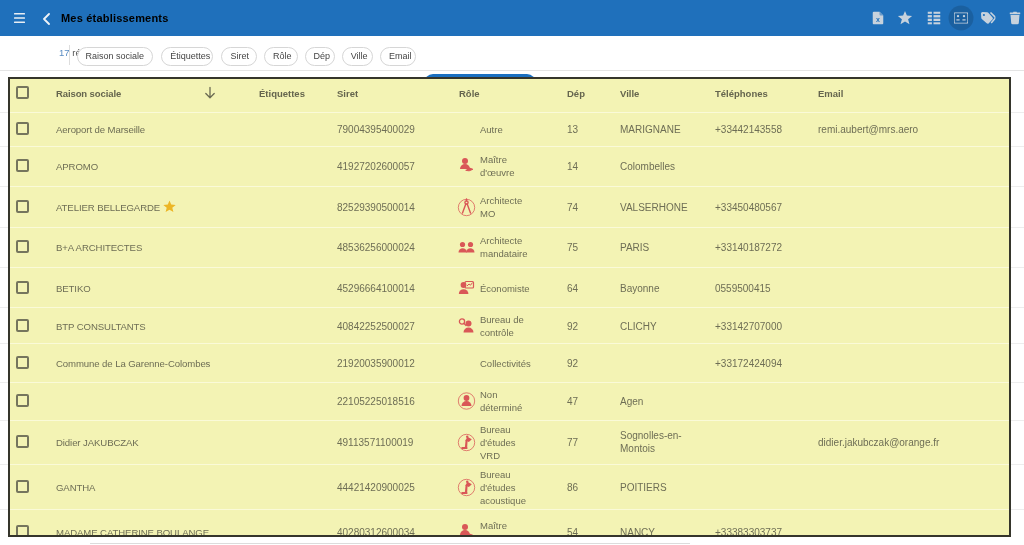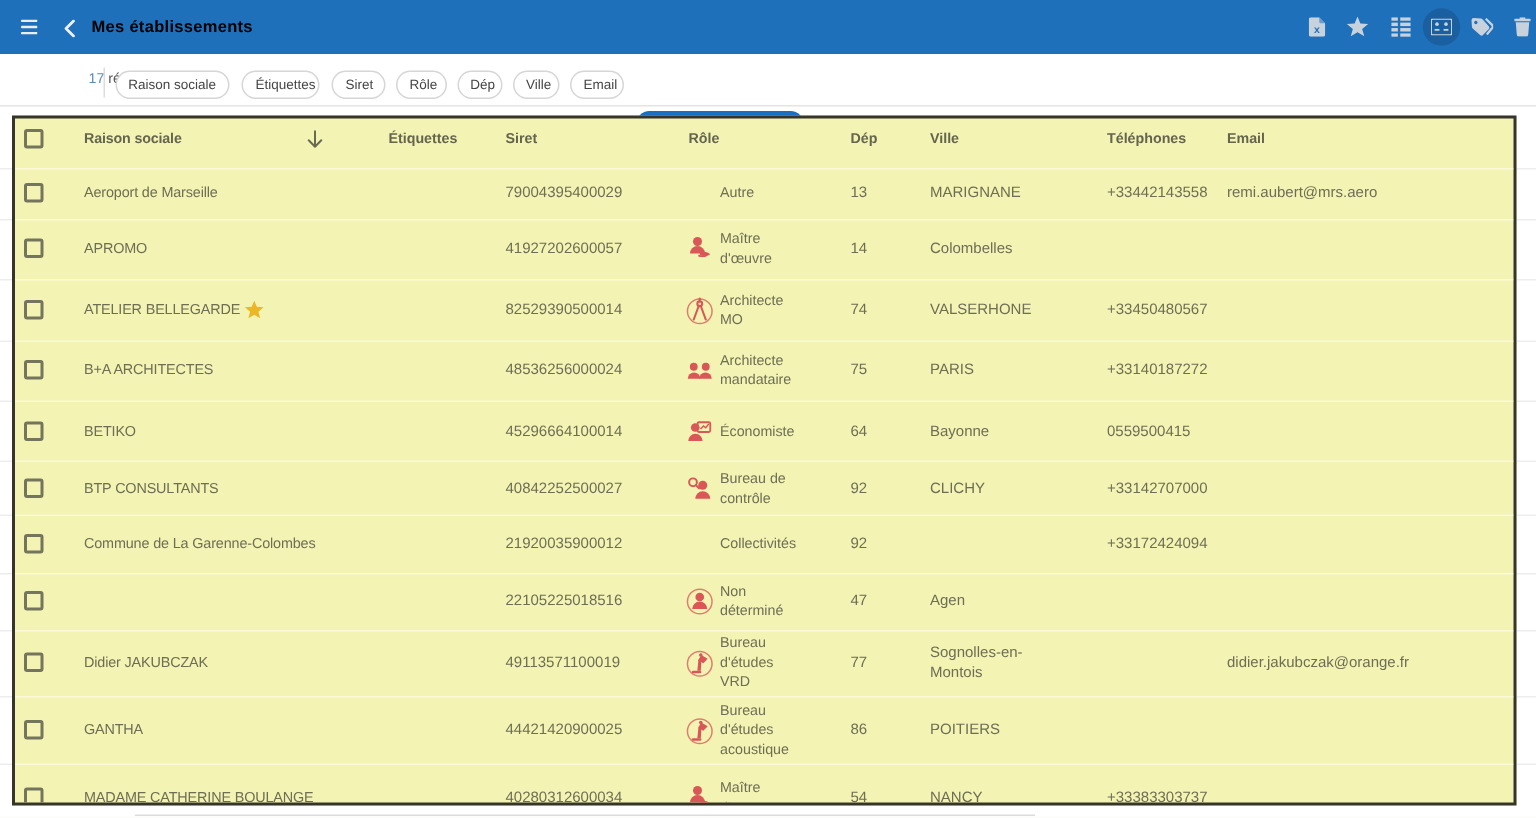--- a/index.html
+++ b/index.html
@@ -33,21 +33,21 @@
   border:2px solid #75755d;border-radius:2px;}
 .hdr .cell{font-size:9.5px;font-weight:bold;color:#65654e;margin-top:-2px;}
 .hdr .cbx{margin-top:-9px;}
 .c-rs{left:46px;display:flex;align-items:center;font-size:9.6px;letter-spacing:-0.1px;}
 .c-rs svg{margin-left:0;flex:none;}
 .c-et{left:249px;}
 .c-si{left:327px;}
 .c-ro{left:470px;white-space:normal;width:52px;font-size:9.5px;}
 .c-de{left:557px;}
 .c-vi{left:610px;white-space:normal;width:92px;}
-.c-te{left:728px;text-align:center;}
+.c-te{left:705px;text-align:center;}
 .c-em{left:808px;}
 .ricon{position:absolute;left:446px;top:50%;transform:translateY(-50%);width:21px;height:21px;}
 </style></head><body>
 
 <div class="appbar">
 
   <svg style="left:14px;top:13px" width="11" height="10" viewBox="0 0 11 10">
     <g fill="#e9eef4">
         <rect y="0" width="11" height="1.6" rx=".5"></rect>
         <rect y="4.2" width="11" height="1.6" rx=".5"></rect>

